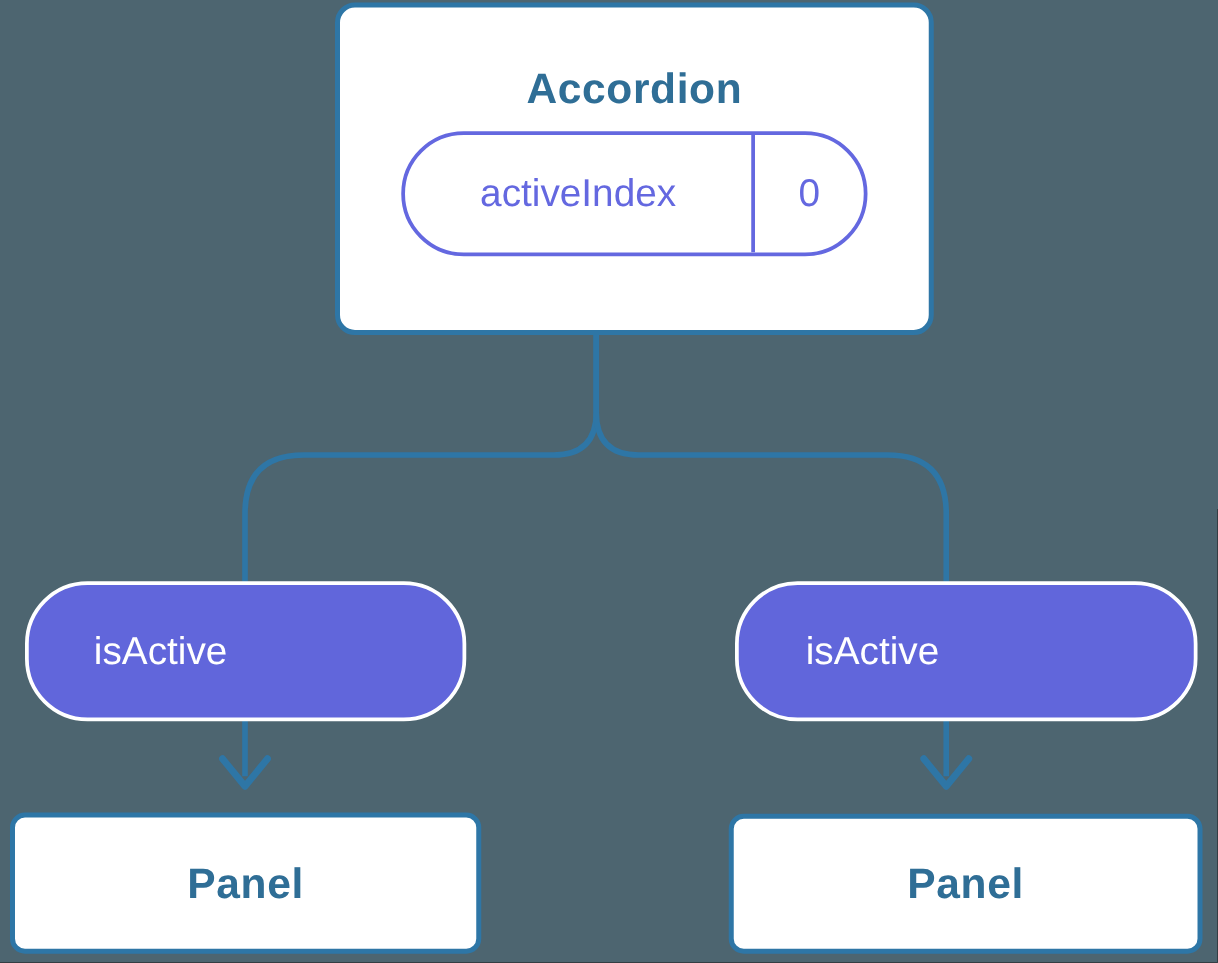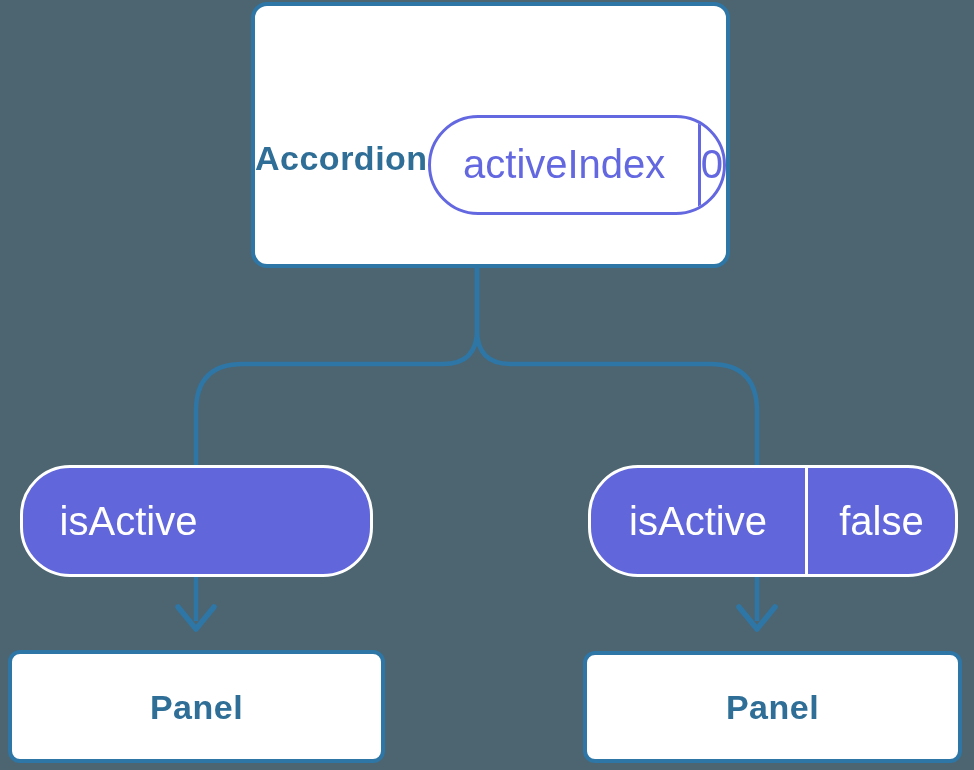--- a/index.html
+++ b/index.html
@@ -52,37 +52,37 @@
   .card-title {
     color: var(--node-text);
     font-size: 34px;
     font-weight: 600;
     line-height: 40px;
     text-align: center;
     letter-spacing: 0.5px;
   }
 
   .root-card {
-    left: 251px;
+    left: 268px;
     top: 2px;
     width: 479px;
     height: 266px;
     border-radius: 16px;
     display: flex;
-    flex-direction: row;
+    flex-direction: column;
     align-items: center;
     padding-top: 45px;
   }
 
   .pill {
     display: flex;
     align-items: stretch;
     border-radius: 50px;
     overflow: hidden;
-    font-size: 40px;
+    font-size: 31px;
   }
   .pill .seg {
     display: flex;
     align-items: center;
     justify-content: center;
   }
 
   .state-pill {
     margin-top: 14px;
     width: 373px;
@@ -138,21 +138,20 @@
       <div class="seg seg-value">0</div>
     </div>
   </div>
 
   <div class="pill prop-pill prop-pill-left">
     <div class="seg seg-name">isActive</div>
   </div>
 
   <div class="pill prop-pill prop-pill-right">
     <div class="seg seg-name">isActive</div>
-    <div class="seg seg-value">false</div>
   </div>
 
   <div class="card panel-card panel-left">
     <div class="card-title">Panel</div>
   </div>
 
   <div class="card panel-card panel-right">
     <div class="card-title">Panel</div>
   </div>
 

